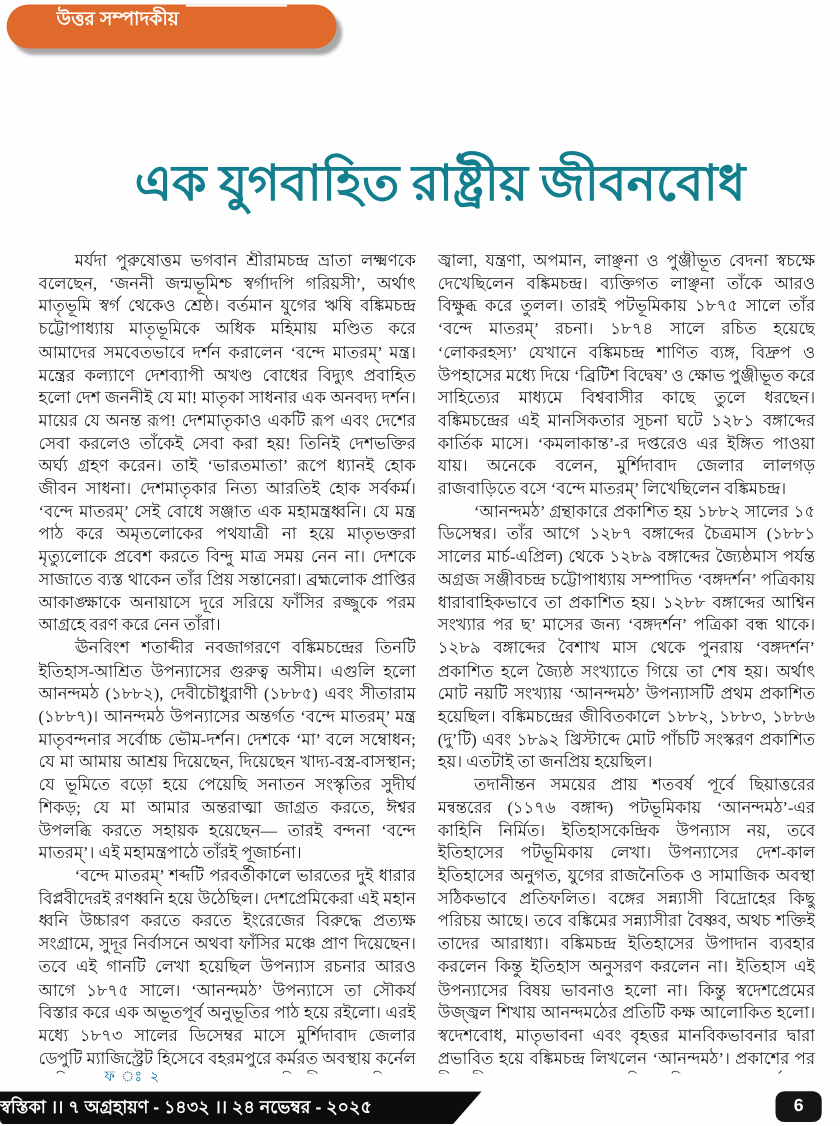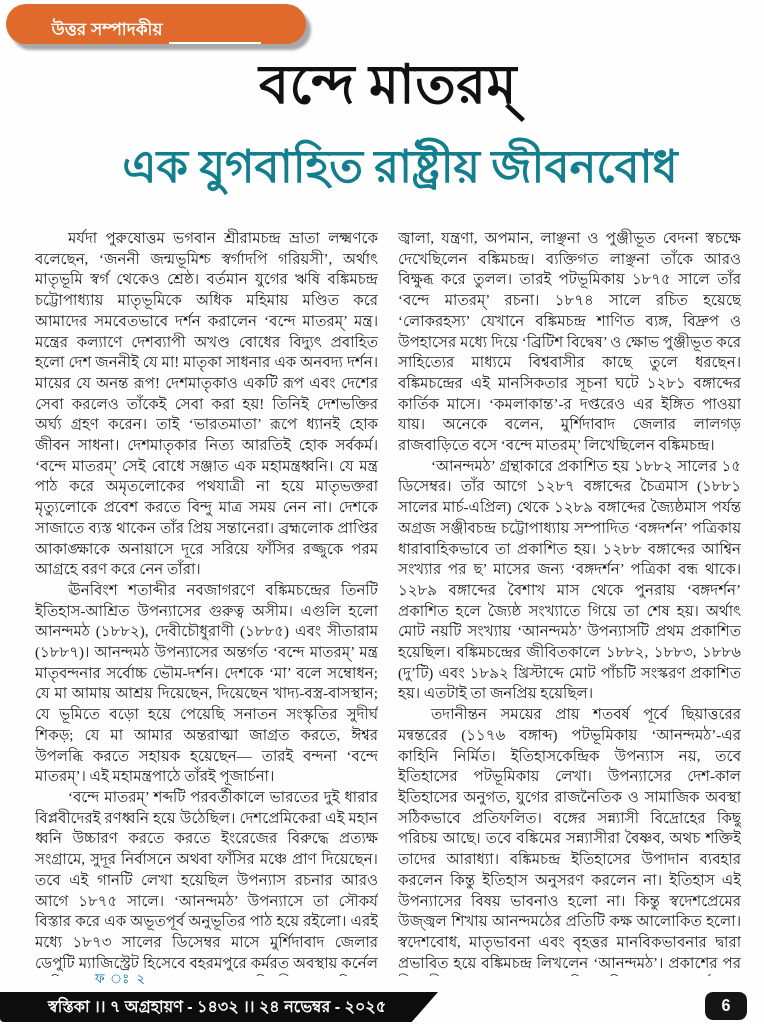--- a/index.html
+++ b/index.html
@@ -20,21 +20,21 @@
   .header-pill {
     position: absolute;
     top: 4px;
     left: 6px;
     width: 300px;
     height: 40px;
     background: #df6a2b;
     border-radius: 21px;
     box-shadow: 5px 6px 3px #a8a8a8;
     display: flex;
-    align-items: flex-end;
+    align-items: flex-start;
     justify-content: center;
   }
   .header-pill .label {
     color: #ffffff;
     font-size: 17px;
     font-weight: 700;
     font-family: "Liberation Sans", "DejaVu Sans", sans-serif;
     white-space: nowrap;
   }
   .header-pill .rule {
@@ -125,21 +125,20 @@
     background: #0d0d0d;
     clip-path: polygon(0 0, 100% 0, 94% 100%, 0 100%);
     border-radius: 0 0 6px 4px;
     display: flex;
     align-items: center;
   }
   .footer-banner .issue-line {
     color: #ffffff;
     font-size: 16px;
     font-weight: 700;
-    padding-left: 48px;
     white-space: nowrap;
     font-family: "Liberation Sans", "DejaVu Sans", sans-serif;
   }
   .page-badge {
     position: absolute;
     top: 992px;
     left: 705px;
     width: 42px;
     height: 28px;
     background: #151515;
@@ -156,21 +155,20 @@
 </head>
 <body>
 
 <div class="page">
 
   <div class="header-pill">
     <span class="label">উত্তর সম্পাদকীয়</span>
     <span class="rule"></span>
   </div>
 
-  <h1 class="title">বন্দে মাতরম্</h1>
   <h2 class="subtitle">এক যুগবাহিত রাষ্ট্রীয় জীবনবোধ</h2>
 
   <div class="columns">
     <div class="col">
       <p class="indent">মর্যদা পুরুষোত্তম ভগবান শ্রীরামচন্দ্র ভ্রাতা লক্ষ্মণকে বলেছেন, ‘জননী জন্মভূমিশ্চ স্বর্গাদপি গরিয়সী’, অর্থাৎ মাতৃভূমি স্বর্গ থেকেও শ্রেষ্ঠ। বর্তমান যুগের ঋষি বঙ্কিমচন্দ্র চট্টোপাধ্যায় মাতৃভূমিকে অধিক মহিমায় মণ্ডিত করে আমাদের সমবেতভাবে দর্শন করালেন ‘বন্দে মাতরম্’ মন্ত্র। মন্ত্রের কল্যাণে দেশব্যাপী অখণ্ড বোধের বিদ্যুৎ প্রবাহিত হলো দেশ জননীই যে মা! মাতৃকা সাধনার এক অনবদ্য দর্শন। মায়ের যে অনন্ত রূপ! দেশমাতৃকাও একটি রূপ এবং দেশের সেবা করলেও তাঁকেই সেবা করা হয়! তিনিই দেশভক্তির অর্ঘ্য গ্রহণ করেন। তাই ‘ভারতমাতা’ রূপে ধ্যানই হোক জীবন সাধনা। দেশমাতৃকার নিত্য আরতিই হোক সর্বকর্ম। ‘বন্দে মাতরম্’ সেই বোধে সঞ্জাত এক মহামন্ত্রধ্বনি। যে মন্ত্র পাঠ করে অমৃতলোকের পথযাত্রী না হয়ে মাতৃভক্তরা মৃত্যুলোকে প্রবেশ করতে বিন্দু মাত্র সময় নেন না। দেশকে সাজাতে ব্যস্ত থাকেন তাঁর প্রিয় সন্তানেরা। ব্রহ্মলোক প্রাপ্তির আকাঙ্ক্ষাকে অনায়াসে দূরে সরিয়ে ফাঁসির রজ্জুকে পরম আগ্রহে বরণ করে নেন তাঁরা।</p>
       <p class="indent">ঊনবিংশ শতাব্দীর নবজাগরণে বঙ্কিমচন্দ্রের তিনটি ইতিহাস-আশ্রিত উপন্যাসের গুরুত্ব অসীম। এগুলি হলো আনন্দমঠ (১৮৮২), দেবীচৌধুরাণী (১৮৮৫) এবং সীতারাম (১৮৮৭)। আনন্দমঠ উপন্যাসের অন্তর্গত ‘বন্দে মাতরম্’ মন্ত্র মাতৃবন্দনার সর্বোচ্চ ভৌম-দর্শন। দেশকে ‘মা’ বলে সম্বোধন; যে মা আমায় আশ্রয় দিয়েছেন, দিয়েছেন খাদ্য-বস্ত্র-বাসস্থান; যে ভূমিতে বড়ো হয়ে পেয়েছি সনাতন সংস্কৃতির সুদীর্ঘ শিকড়; যে মা আমার অন্তরাত্মা জাগ্রত করতে, ঈশ্বর উপলব্ধি করতে সহায়ক হয়েছেন— তারই বন্দনা ‘বন্দে মাতরম্’। এই মহামন্ত্রপাঠে তাঁরই পূজার্চনা।</p>
       <p class="indent">‘বন্দে মাতরম্’ শব্দটি পরবর্তীকালে ভারতের দুই ধারার বিপ্লবীদেরই রণধ্বনি হয়ে উঠেছিল। দেশপ্রেমিকেরা এই মহান ধ্বনি উচ্চারণ করতে করতে ইংরেজের বিরুদ্ধে প্রত্যক্ষ সংগ্রামে, সুদূর নির্বাসনে অথবা ফাঁসির মঞ্চে প্রাণ দিয়েছেন। তবে এই গানটি লেখা হয়েছিল উপন্যাস রচনার আরও আগে ১৮৭৫ সালে। ‘আনন্দমঠ’ উপন্যাসে তা সৌকর্য বিস্তার করে এক অভূতপূর্ব অনুভূতির পাঠ হয়ে রইলো। এরই মধ্যে ১৮৭৩ সালের ডিসেম্বর মাসে মুর্শিদাবাদ জেলার ডেপুটি ম্যাজিস্ট্রেট হিসেবে বহরমপুরে কর্মরত অবস্থায় কর্নেল ডাফিন সাহেবের দ্বারা অকারণে নিগৃহীত হয়েছিলেন বঙ্কিমচন্দ্র। আইনের গণ্ডিতে দাঁড়িয়ে তার প্রতিশোধ নিয়েছিলেন তিনি, শেষপর্যন্ত আদালতে ক্ষমা চাইতে বাধ্য হন কর্নেল। তবে ব্রিটিশ শক্তির শোষণের ফলে সামাজিক-রাজনৈতিক পরিবেশে দেশবাসীর মধ্যে যে তীব্র ক্ষোভ,</p>
     </div>
     <div class="col">
       <p class="no-indent">জ্বালা, যন্ত্রণা, অপমান, লাঞ্ছনা ও পুঞ্জীভূত বেদনা স্বচক্ষে দেখেছিলেন বঙ্কিমচন্দ্র। ব্যক্তিগত লাঞ্ছনা তাঁকে আরও বিক্ষুব্ধ করে তুলল। তারই পটভূমিকায় ১৮৭৫ সালে তাঁর ‘বন্দে মাতরম্’ রচনা। ১৮৭৪ সালে রচিত হয়েছে ‘লোকরহস্য’ যেখানে বঙ্কিমচন্দ্র শাণিত ব্যঙ্গ, বিদ্রুপ ও উপহাসের মধ্যে দিয়ে ‘ব্রিটিশ বিদ্বেষ’ ও ক্ষোভ পুঞ্জীভূত করে সাহিত্যের মাধ্যমে বিশ্ববাসীর কাছে তুলে ধরছেন। বঙ্কিমচন্দ্রের এই মানসিকতার সূচনা ঘটে ১২৮১ বঙ্গাব্দের কার্তিক মাসে। ‘কমলাকান্ত’-র দপ্তরেও এর ইঙ্গিত পাওয়া যায়। অনেকে বলেন, মুর্শিদাবাদ জেলার লালগড় রাজবাড়িতে বসে ‘বন্দে মাতরম্’ লিখেছিলেন বঙ্কিমচন্দ্র।</p>

